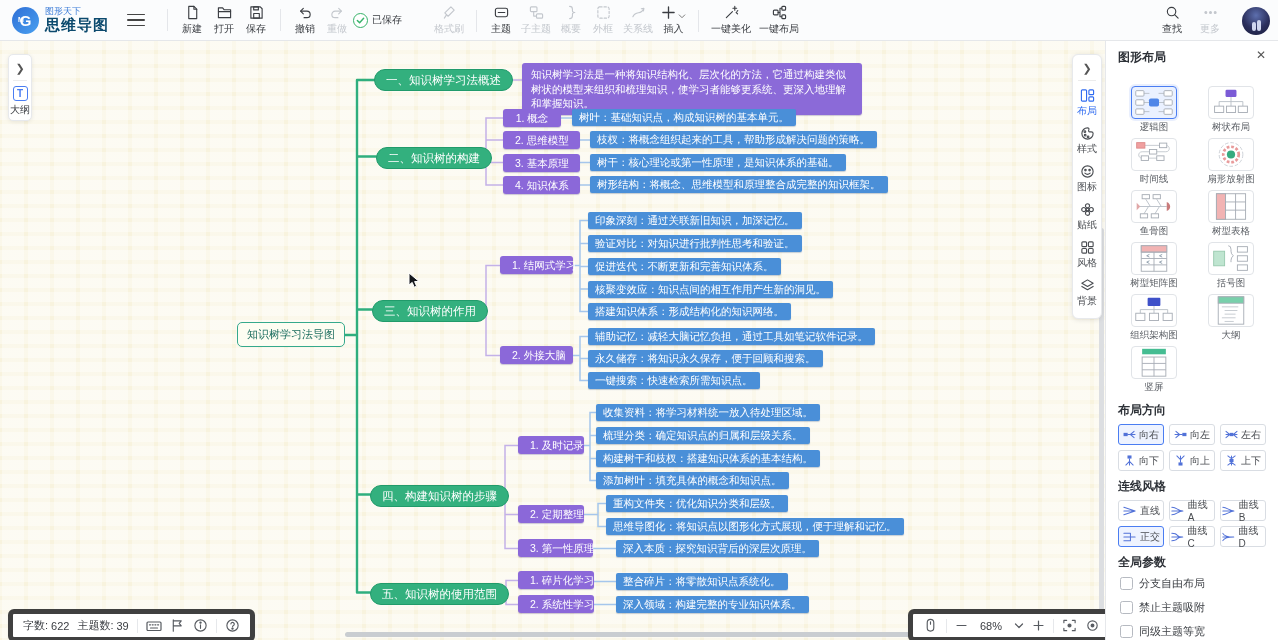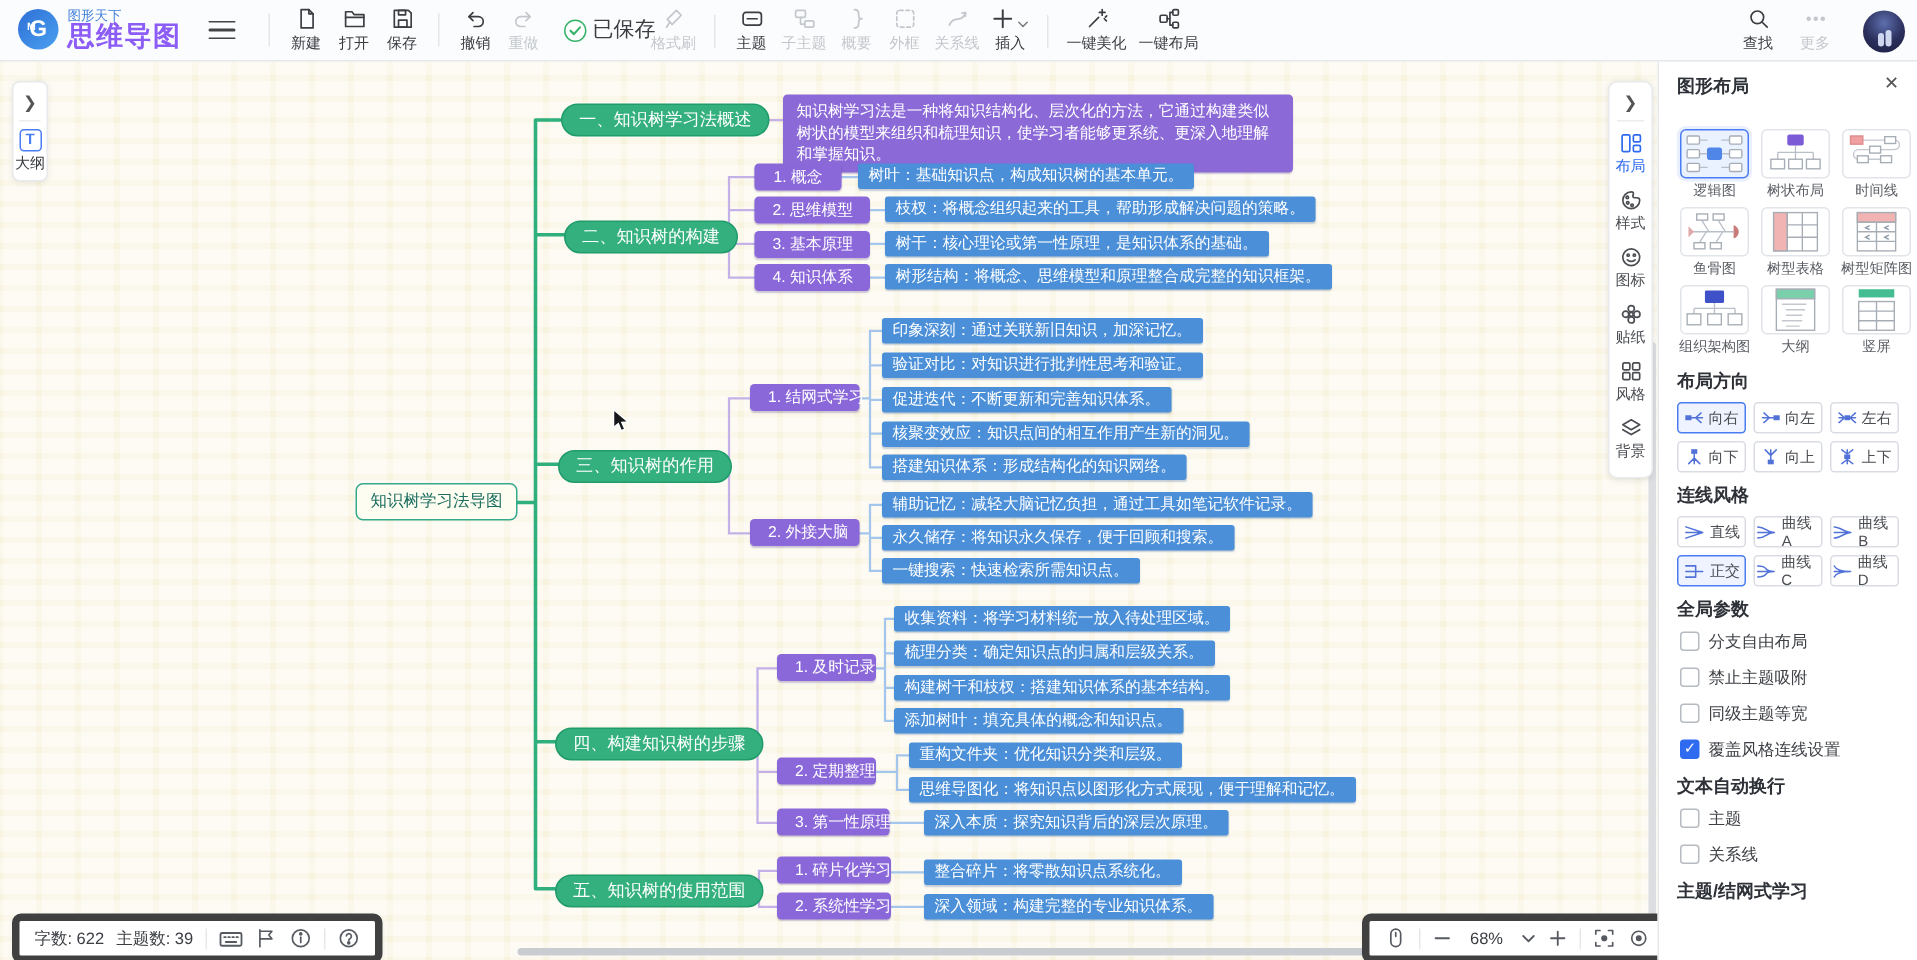--- a/index.html
+++ b/index.html
@@ -7,28 +7,28 @@
 body{font-family:"Liberation Sans","DejaVu Sans",sans-serif;background:#fff;color:#333}
 .app{position:relative;width:1278px;height:640px;overflow:hidden}
 
 
 .toolbar{position:absolute;top:0;left:0;width:100%;height:41px;background:#fbfcfd;border-bottom:1px solid #e5e7ea;display:flex;align-items:center;padding:0 10px 0 12px;z-index:20}
 .brand{display:flex;align-items:center;gap:6px}
 .logo{width:27px;height:27px;border-radius:50%;background:linear-gradient(135deg,#2f6fd6,#49a0f0);color:#fff;font-weight:bold;font-size:15px;display:flex;align-items:center;justify-content:center;position:relative}
 .logo em{position:absolute;font-style:normal;font-size:7px;left:6px;top:9px}
 .brand-txt{display:flex;flex-direction:column;line-height:1.05}
 .brand-txt .t1{font-size:9px;color:#3f7ed8;font-weight:normal}
-.brand-txt .t2{font-size:18px;color:#8b5cf6;font-weight:bold;letter-spacing:1px}
+.brand-txt .t2{font-size:15px;color:#0c4a6e;font-weight:bold;letter-spacing:1px}
 .burger{width:18px;height:13px;display:flex;flex-direction:column;justify-content:space-between;margin:0 14px 0 18px;cursor:pointer}
 .burger i{display:block;height:1.8px;background:#444;border-radius:1px}
 .vdiv{width:1px;height:22px;background:#e4e6ea;margin:0 8px;flex:none}
 .tbtn{display:flex;flex-direction:column;align-items:center;justify-content:center;gap:2px;min-width:32px;height:37px;padding:0 4px;font-size:10px;color:#3a3d42}
 .tbtn svg{stroke:currentColor;fill:none;stroke-width:1.2;stroke-linecap:round;stroke-linejoin:round}
 .tbtn.dis{color:#c3c7cd}
-.saved{display:flex;align-items:center;gap:4px;font-size:14px;color:#3a3d42;margin-left:11px}
+.saved{display:flex;align-items:center;gap:4px;font-size:10px;color:#3a3d42;margin-left:0}
 .savedok{width:15px;height:15px;border-radius:50%;background:#fff;border:1.4px solid #37b36a;display:flex;align-items:center;justify-content:center}
 .savedok svg{stroke:#37b36a;fill:none;stroke-width:1.6;stroke-linecap:round;stroke-linejoin:round}
 .tb-center{position:absolute;left:430px;top:0;height:41px;display:flex;align-items:center}
 .tb-right{position:absolute;right:8px;top:0;height:41px;display:flex;align-items:center;gap:6px}
 .ins-row{display:flex;align-items:flex-end;gap:2px}
 .avatar{width:28px;height:28px;border-radius:50%;margin-left:10px;background:radial-gradient(circle at 50% 30%,#5d6fae 0%,#2b2f5c 55%,#191c3d 100%);position:relative;overflow:hidden}
 .avatar i{position:absolute;bottom:4px;width:4px;background:#cfd6ef;border-radius:2px}
 .avatar i.p1{left:10px;height:9px}.avatar i.p2{left:15px;height:11px}
 
 
@@ -62,21 +62,21 @@
 .pill svg{stroke:#565a60;fill:none;stroke-width:1.2;stroke-linecap:round;stroke-linejoin:round}
 .pill .zl{min-width:30px;text-align:center}
 .hscroll{position:absolute;left:345px;top:632px;width:715px;height:5px;border-radius:3px;background:#c9cdd1;z-index:5}
 .vscroll{position:absolute;left:1099px;top:228px;width:5px;height:400px;border-radius:3px;background:#dcdee1;z-index:5}
 
 
 .sidebar{position:absolute;right:0;top:41px;width:173px;height:599px;background:#fff;border-left:1px solid #e6e8eb;z-index:15;padding:8px 12px 0;overflow:hidden}
 .sb-head{display:flex;align-items:flex-start;justify-content:space-between;margin-bottom:20px}
 .sb-title{font-size:12px;font-weight:bold;color:#2e3238}
 .sb-x{font-size:12px;color:#555;line-height:1}
-.thumbs{display:grid;grid-template-columns:repeat(4,1fr);column-gap:6px;row-gap:4px;margin-bottom:8px}
+.thumbs{display:grid;grid-template-columns:repeat(2,1fr);column-gap:6px;row-gap:4px;margin-bottom:8px}
 .thumb{display:flex;flex-direction:column;align-items:center}
 .tb-box{width:46px;height:33px;border:1px solid #e1e4e8;border-radius:4px;background:#fff;display:flex;align-items:center;justify-content:center}
 .thumb.sel .tb-box{border:1.4px solid #4a7df2;background:#eaf1ff;box-shadow:0 0 0 2px rgba(74,125,242,.12)}
 .thumb .tl{font-size:10px;color:#5a5e64;margin-top:1px;white-space:nowrap;transform:scale(.95)}
 .sec-t{font-size:12px;font-weight:bold;color:#2e3238;margin:7px 0 5px}
 .btn-grid{display:grid;grid-template-columns:repeat(3,1fr);gap:5px}
 .obtn{height:21px;border:1px solid #d9dde3;border-radius:3px;background:#fff;display:flex;align-items:center;justify-content:center;gap:3px;font-size:10px;color:#4a4d52}
 .obtn svg{stroke:#5272d8;fill:none;stroke-width:1.1;stroke-linecap:round;stroke-linejoin:round}
 .obtn.sel{border-color:#4a7df2;background:#eef3ff}
 .cbrow{display:flex;align-items:center;gap:6px;margin:0 0 9px 2px;font-size:11px;color:#3e4146}

